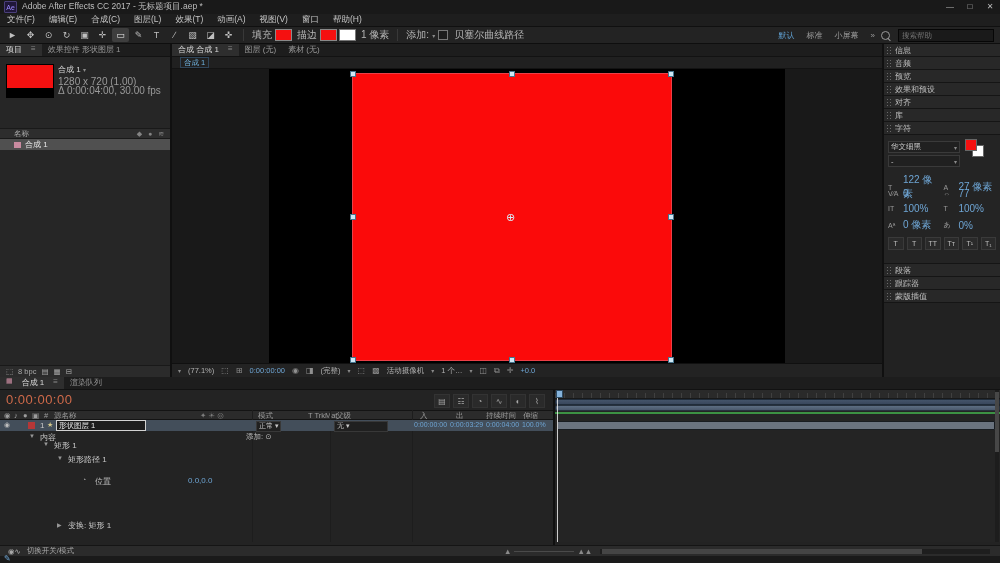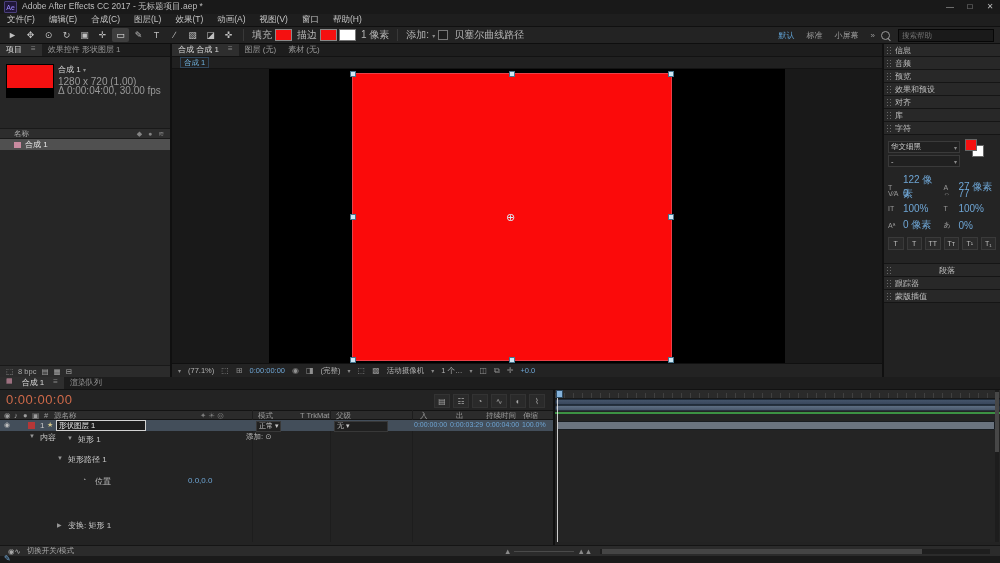--- a/index.html
+++ b/index.html
@@ -334,21 +334,21 @@
         <div class="styb">T</div>
         <div class="styb">T</div>
         <div class="styb">TT</div>
         <div class="styb">Tт</div>
         <div class="styb">T¹</div>
         <div class="styb">T₁</div>
       </div>
     </div>
     <div class="dock-header">
       <div class="grip"></div>
-      <div style="display: inline; margin-left: 44px;">段落</div>
+      <div style="display: inline;">段落</div>
     </div>
     <div class="dock-header">
       <div class="grip"></div>
       <div style="display: inline;">跟踪器</div>
     </div>
     <div class="dock-header">
       <div class="grip"></div>
       <div style="display: inline;">蒙版插值</div>
     </div>
   </div>
@@ -377,21 +377,21 @@
   </div>
   <div id="tl-colhead">
     <span style="left:4px">◉</span>
     <span style="left:14px">♪</span>
     <span style="left:23px">●</span>
     <span style="left:32px">▣</span>
     <span style="left:44px">#</span>
     <span style="left:54px">源名称</span>
     <span style="left:200px;color:#7e7e7e">✦ ☀ ◎</span>
     <span style="left:258px">模式</span>
-    <span style="left:300px">T TrkMat</span>
+    <span style="left:308px">T TrkMat</span>
     <span style="left:336px">父级</span>
     <span style="left:420px">入</span>
     <span style="left:456px">出</span>
     <span style="left:486px">持续时间</span>
     <span style="left:523px">伸缩</span>
   </div>
   <div class="colline" style="left:252px"></div>
   <div class="colline" style="left:330px"></div>
   <div class="colline" style="left:412px"></div>
   <div id="tl-rows">
@@ -407,21 +407,21 @@
       <span class="lval" style="left:450px">0:00:03:29</span>
       <span class="lval" style="left:486px">0:00:04:00</span>
       <span class="lval" style="left:522px">100.0%</span>
     </div>
     <div id="prop-rows" class="abs" style="left:0;top:11px;width:553px;height:110px">
         <div class="tl-row" style="top: 0px;">
           <div class="exp" style="left: 29px;">▼</div>
           <div class="plabel" style="left: 40px;">内容</div>
           <div class="addl" style="left: 246px;">添加: ⊙</div>
         </div>
-        <div class="tl-row" style="top: 2px; margin-left: 24px;">
+        <div class="tl-row" style="top: 8px;">
           <div class="exp" style="left: 43px;">▼</div>
           <div class="plabel" style="left: 54px;">矩形 1</div>
         </div>
         <div class="tl-row" style="top: 22px;">
           <div class="exp" style="left: 57px;">▼</div>
           <div class="plabel" style="left: 68px;">矩形路径 1</div>
         </div>
         <div class="tl-row" style="top: 44px; text-decoration: underline;">
           <div class="sw" style="left: 82px;">◔</div>
           <div class="plabel" style="left: 95px;">位置</div>

